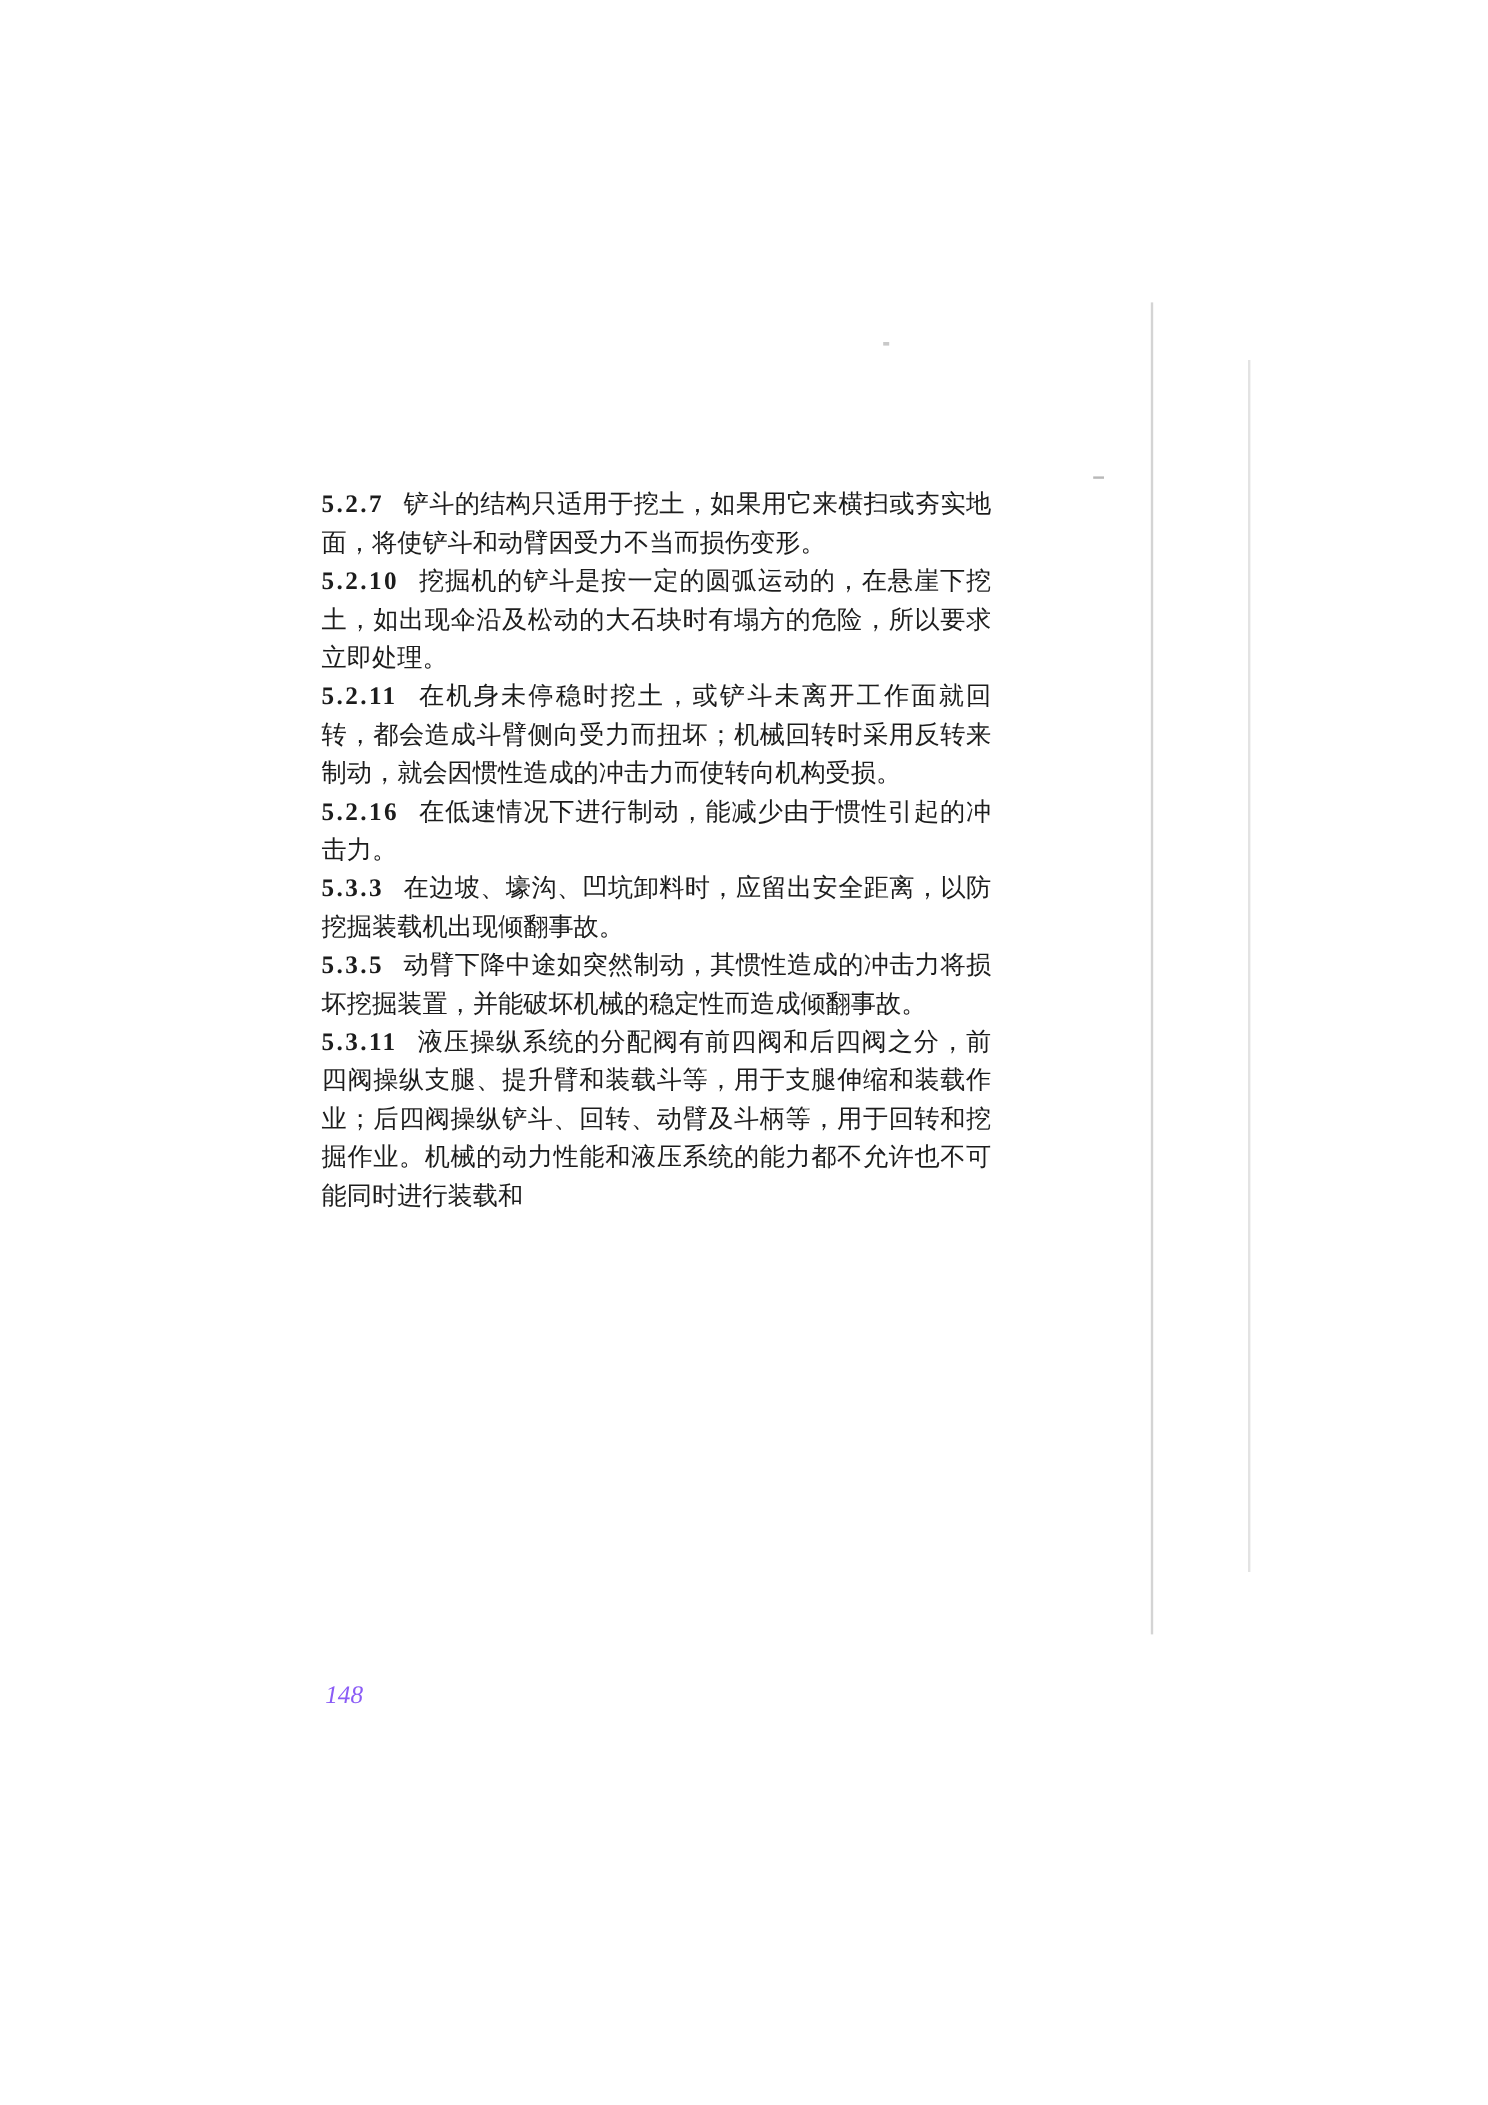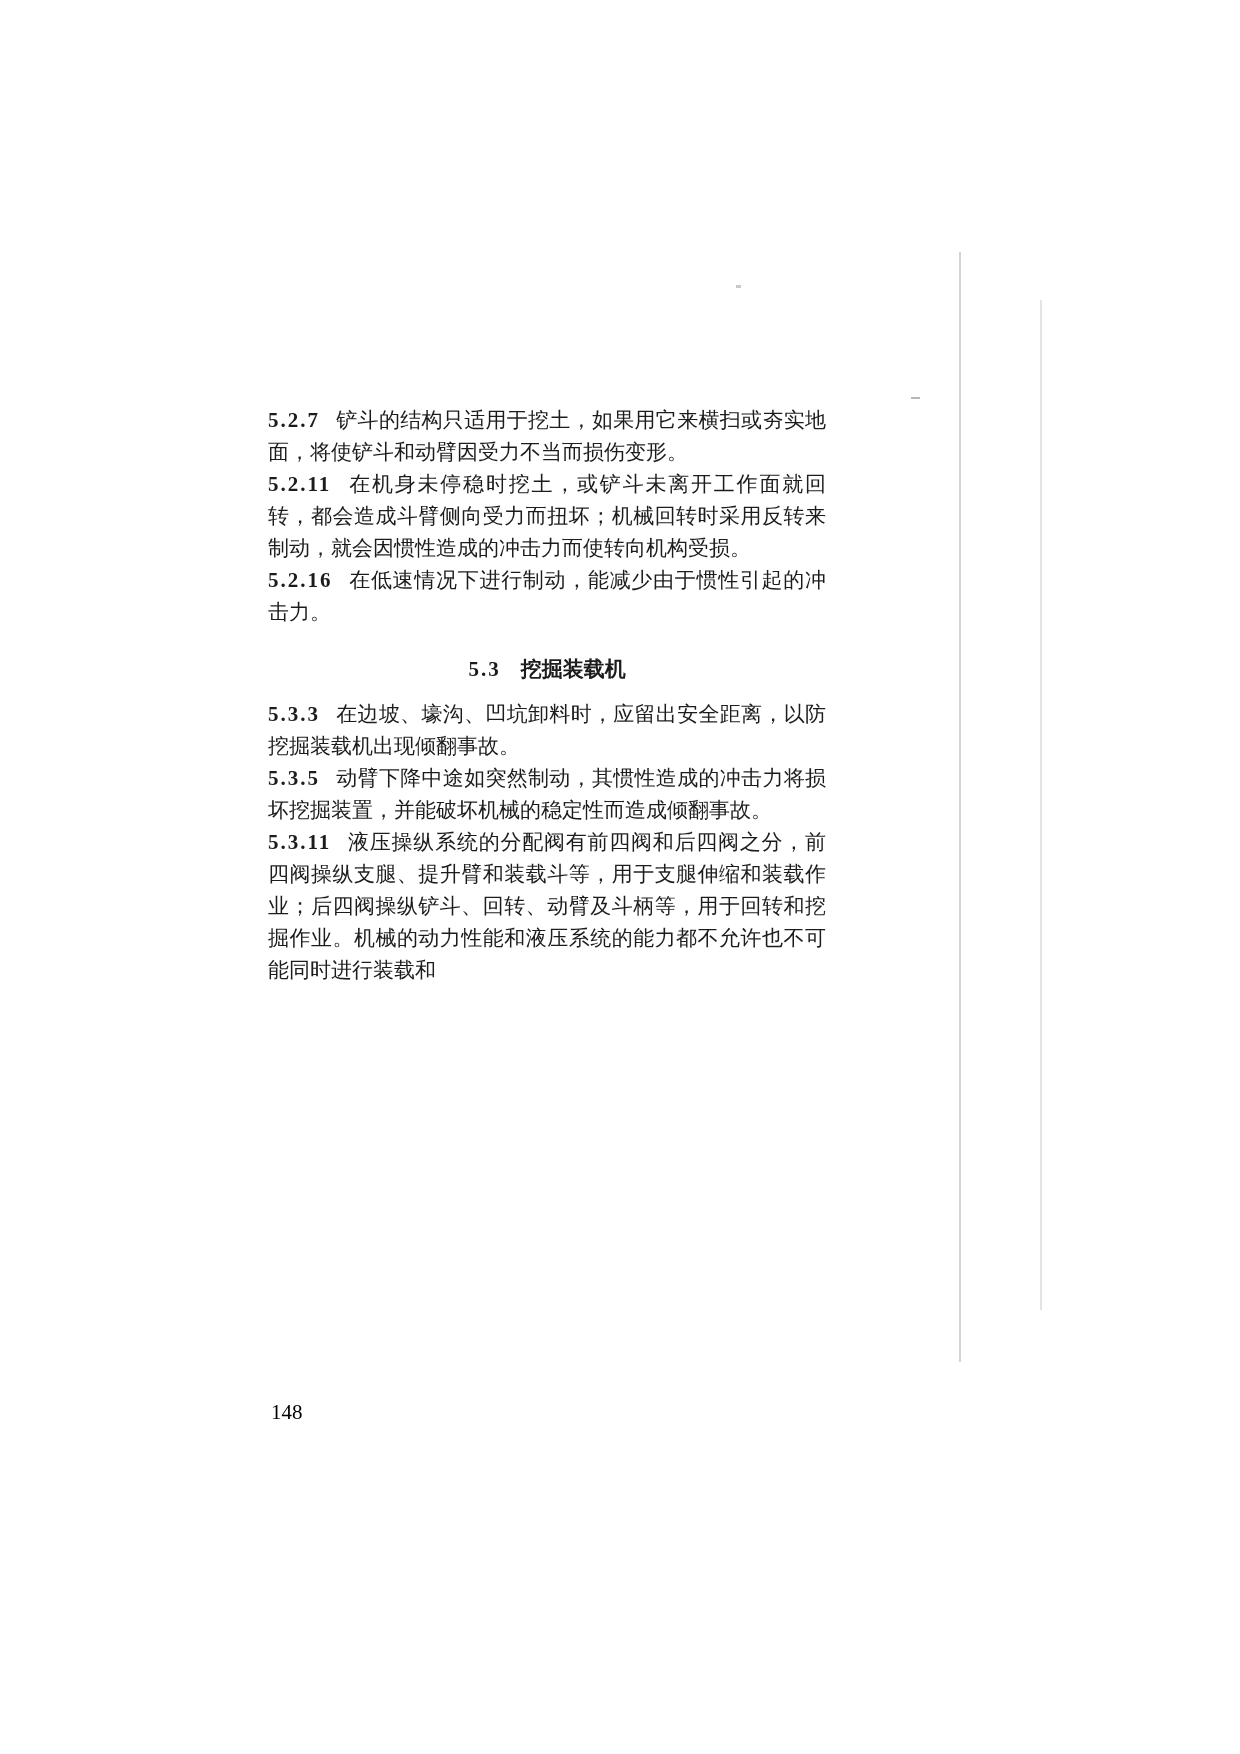--- a/index.html
+++ b/index.html
@@ -47,21 +47,22 @@
   .section-heading .heading-num {
     letter-spacing: 2px;
     margin-right: 20px;
   }
   .page-number {
     position: absolute;
     left: 243px;
     top: 1398px;
     font-size: 21px;
     line-height: 28px;
-    color: #000000;
+    font-style: italic;
+    color: #8b5cf6;
   }
   .scan-line-a {
     position: absolute;
     left: 931px;
     top: 252px;
     width: 2px;
     height: 1110px;
     background: #d4d4d4;
   }
   .scan-line-b {
@@ -97,28 +98,28 @@
   <div class="scan-line-a"></div>
   <div class="scan-line-b"></div>
   <div class="scan-speck-1"></div>
   <div class="scan-speck-2"></div>
 
   <div class="text-block">
 
     <p class="para"><span class="para-num">5.2.7</span><span>铲斗的结构只适用于挖土，如果用它来横扫或夯实地面，将使铲斗和动臂因受力不当而损伤变形。</span></p>
 
 
+    <p class="para"><span class="para-num">5.2.10</span><span>挖掘机的铲斗是按一定的圆弧运动的，在悬崖下挖土，如出现伞沿及松动的大石块时有塌方的危险，所以要求立即处理。</span></p>
 
     <p class="para"><span class="para-num">5.2.11</span><span>在机身未停稳时挖土，或铲斗未离开工作面就回转，都会造成斗臂侧向受力而扭坏；机械回转时采用反转来制动，就会因惯性造成的冲击力而使转向机构受损。</span></p>
 
     <p class="para"><span class="para-num">5.2.16</span><span>在低速情况下进行制动，能减少由于惯性引起的冲击力。</span></p>
 
 
 
-    <h3 class="section-heading"><span class="heading-num">5.3</span><span>挖掘装载机</span></h3>
 
 
     <p class="para"><span class="para-num">5.3.3</span><span>在边坡、壕沟、凹坑卸料时，应留出安全距离，以防挖掘装载机出现倾翻事故。</span></p>
 
     <p class="para"><span class="para-num">5.3.5</span><span>动臂下降中途如突然制动，其惯性造成的冲击力将损坏挖掘装置，并能破坏机械的稳定性而造成倾翻事故。</span></p>
 
     <p class="para"><span class="para-num">5.3.11</span><span>液压操纵系统的分配阀有前四阀和后四阀之分，前四阀操纵支腿、提升臂和装载斗等，用于支腿伸缩和装载作业；后四阀操纵铲斗、回转、动臂及斗柄等，用于回转和挖掘作业。机械的动力性能和液压系统的能力都不允许也不可能同时进行装载和</span></p>
 
   </div>
 

